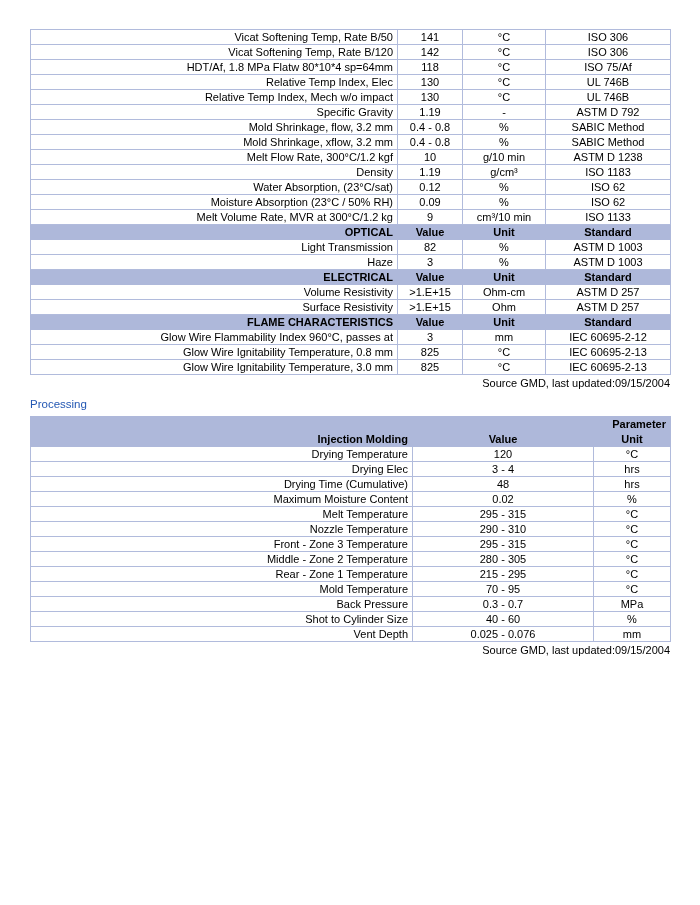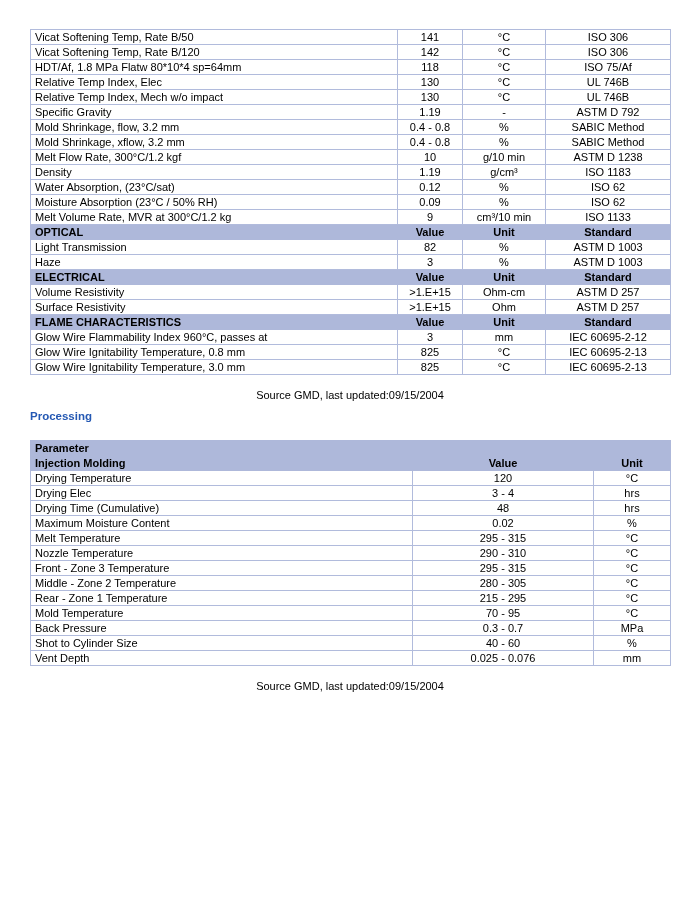--- a/index.html
+++ b/index.html
@@ -8,35 +8,34 @@
     font-family:"Liberation Sans",sans-serif;overflow:hidden;
   }
   .page{padding:29px 30px 0 30px;}
   table{border-collapse:collapse;table-layout:fixed;width:640px;}
   td{
     border:1px solid #b1bbdc;
     font-size:11px;line-height:13px;height:14px;
     padding:0 4px;text-align:center;
     overflow:hidden;white-space:nowrap;
   }
-  td.c0{text-align:left;}
+  td.c0{text-align:right;}
   tr.hdr td{
     background:#aeb8da;border-color:#aeb8da;
     font-weight:bold;
   }
   .source{
-    width:640px;text-align:center;font-size:11px;line-height:13px;
+    width:640px;text-align:right;font-size:11px;line-height:13px;
     padding-top:2px;
-    margin-top:12px;
   }
   .processing-heading{
-    color:#2458b3;font-size:11.5px;font-weight:bold;
+    color:#2458b3;font-size:11.5px;font-weight:normal;
     margin:8px 0 0 0;
   }
-  .proc-table{margin-top:18px;padding-left:6px;}
+  .proc-table{margin-top:6px;padding-left:6px;}
   .note{
     width:640px;font-size:11.5px;line-height:15.5px;
     margin:3px 0 0 0;
   }
 </style>
 </head>
 <body>
 
 <div class="page">
 

